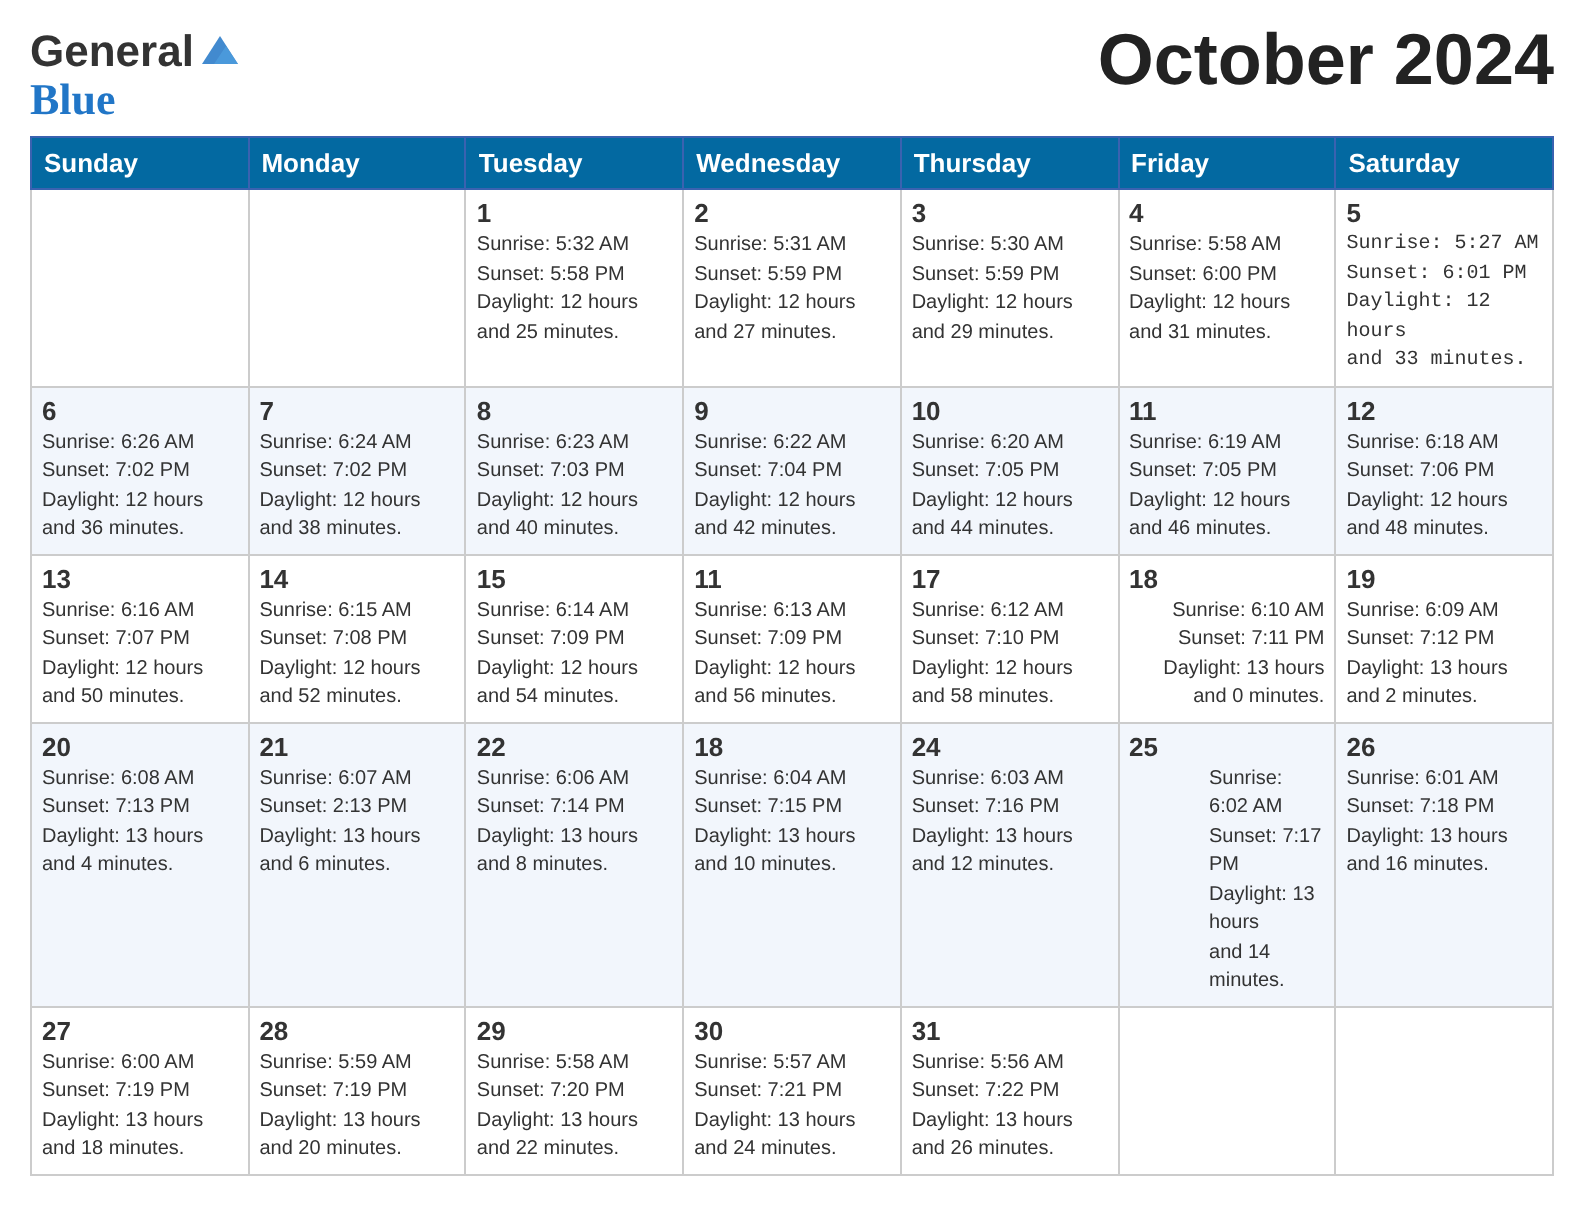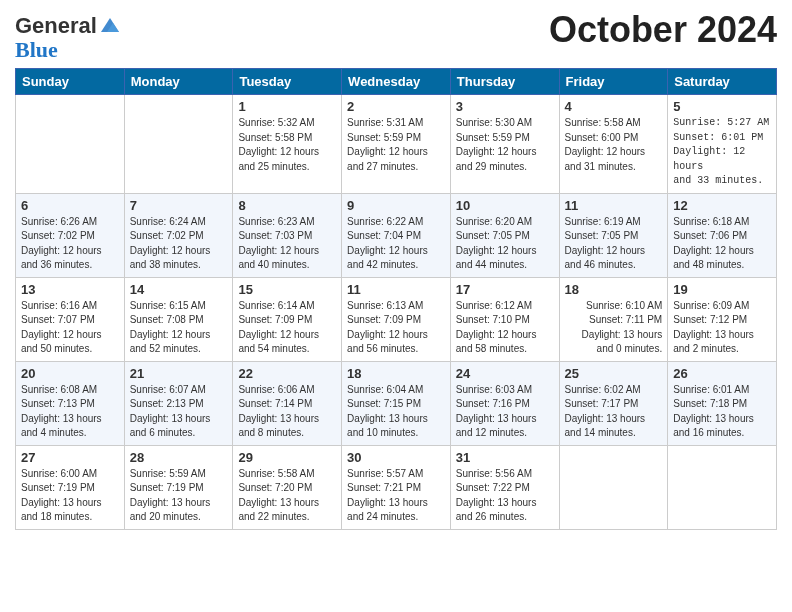--- a/index.html
+++ b/index.html
@@ -309,21 +309,21 @@
           </td>
           <td>
             <span class="day-num">24</span>
             <div class="day-info" style="white-space: pre-line;">Sunrise: 6:03 AM
 Sunset: 7:16 PM
 Daylight: 13 hours
 and 12 minutes.</div>
           </td>
           <td>
             <span class="day-num">25</span>
-            <div class="day-info" style="white-space: pre-line;">Sunrise: 6:02 AM
+            <div class="day-info" style="white-space: pre-line; margin-left: 40px;">Sunrise: 6:02 AM
 Sunset: 7:17 PM
 Daylight: 13 hours
 and 14 minutes.</div>
           </td>
           <td>
             <span class="day-num">26</span>
             <div class="day-info" style="white-space: pre-line;">Sunrise: 6:01 AM
 Sunset: 7:18 PM
 Daylight: 13 hours
 and 16 minutes.</div>

